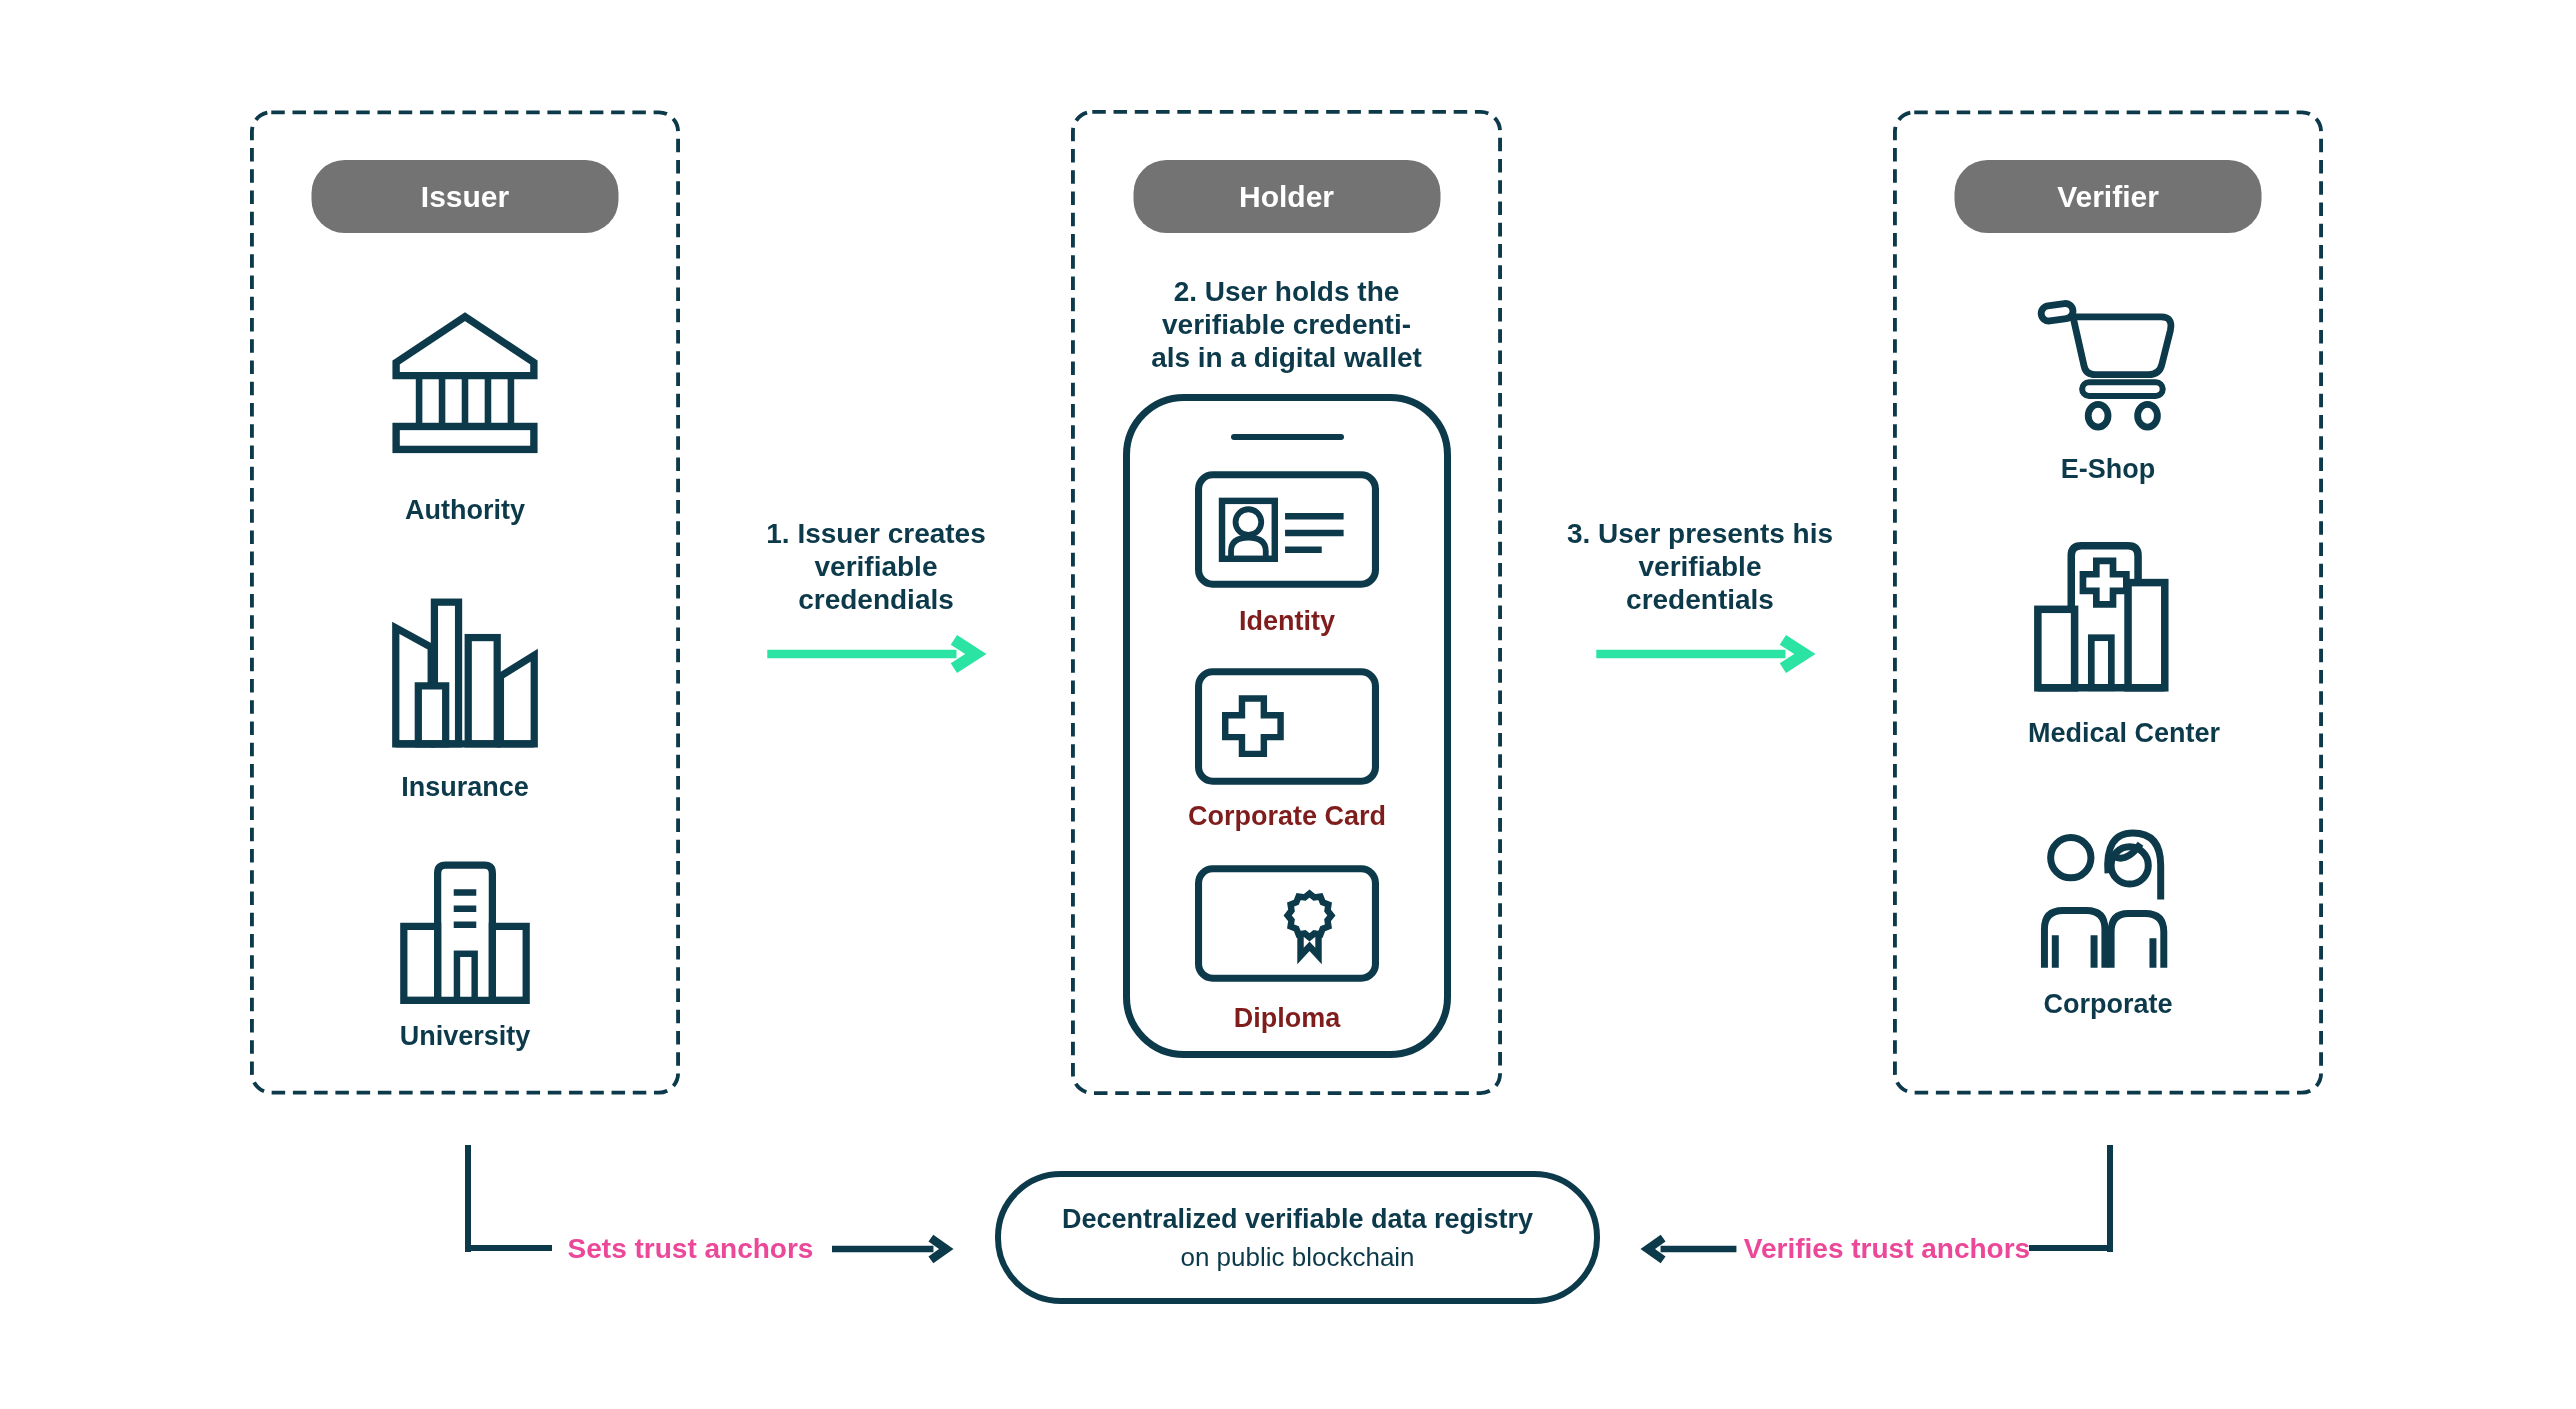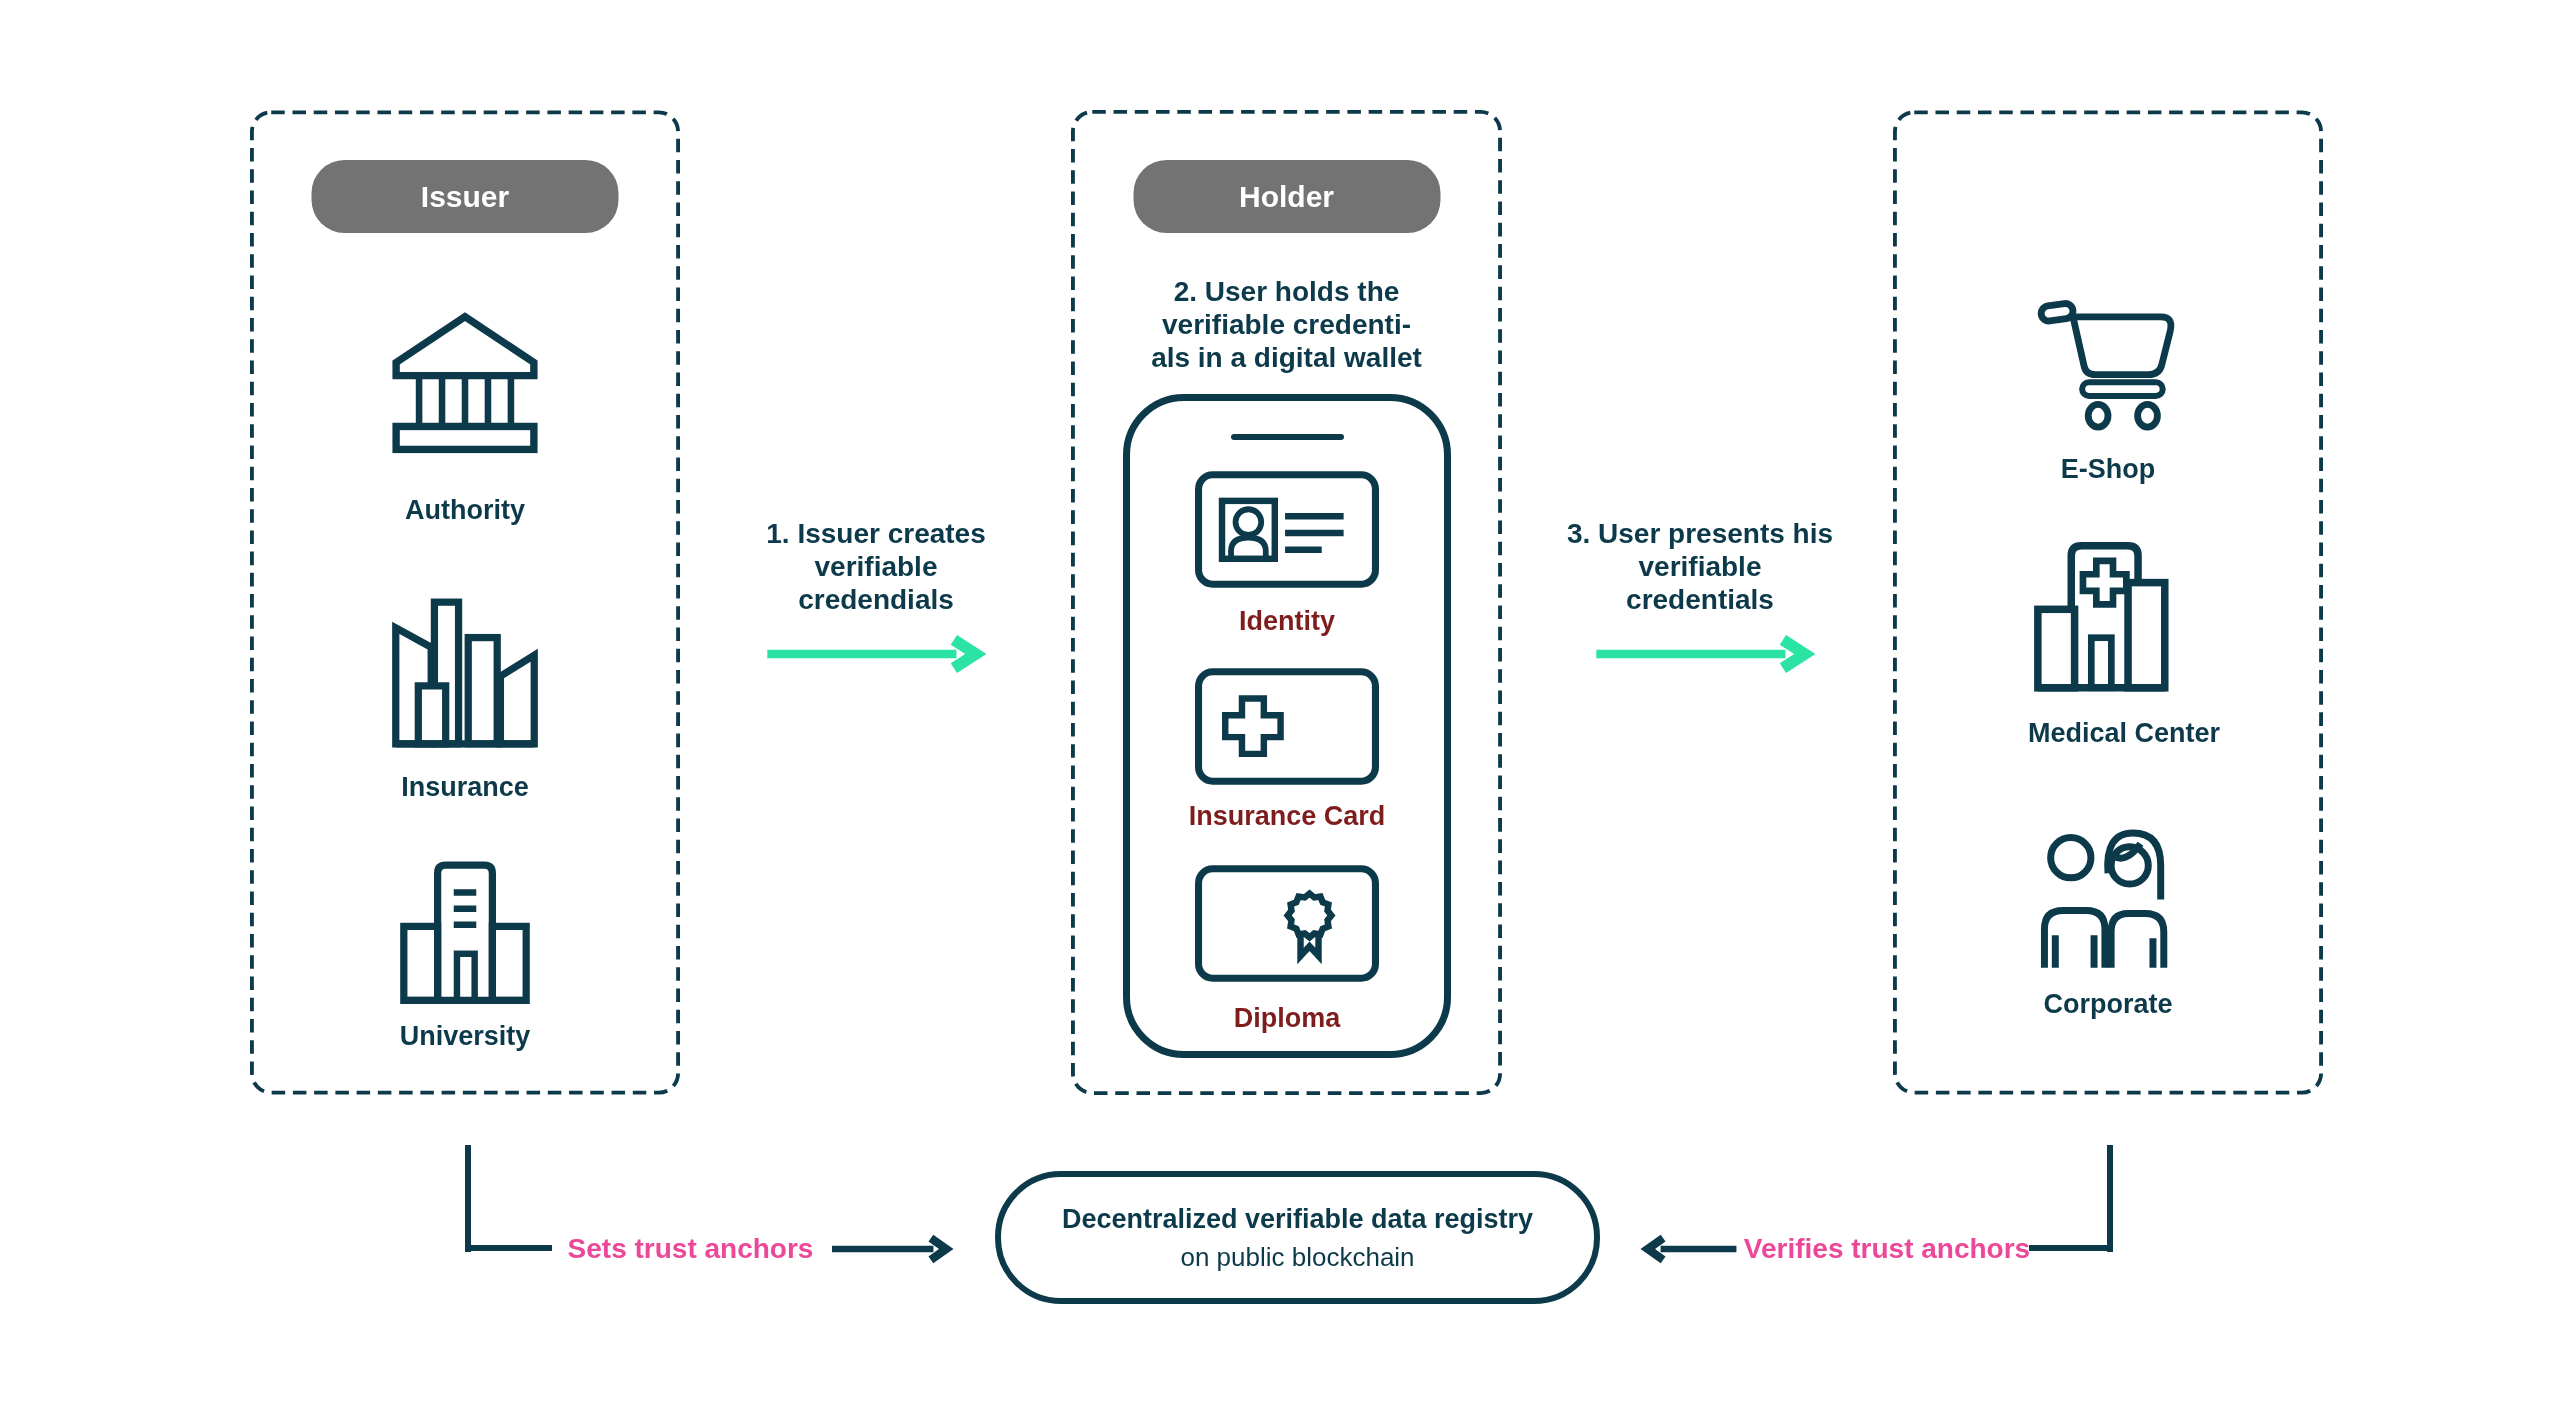--- a/index.html
+++ b/index.html
@@ -127,21 +127,21 @@
         <circle cx="83" cy="79" r="20" fill="none" stroke="#0d3a4a" stroke-width="9"></circle>
         <path d="M56 136 V124 Q56 103 83 103 Q110 103 110 124 V136" fill="none" stroke="#0d3a4a" stroke-width="9"></path>
         <path d="M140 70 H231 M140 96 H231 M140 122 H197" stroke="#0d3a4a" stroke-width="10"></path>
       </svg>
       <div class="clabel" style="top:204px">Identity</div>
 
       <svg class="card" style="top:267px" width="184" height="117" viewBox="0 0 286 181">
         <rect x="5.5" y="5.5" width="275" height="170" rx="22" fill="#ffffff" stroke="#0d3a4a" stroke-width="11"></rect>
         <path d="M73 47 H107 V73 H133 V107 H107 V133 H73 V107 H47 V73 H73 Z" fill="#ffffff" stroke="#0d3a4a" stroke-width="10"></path>
       </svg>
-      <div class="clabel" style="top:399px">Insurance Card</div>
+      <div class="clabel" style="top:399px">Corporate Card</div>
 
       <svg class="card" style="top:464px" width="184" height="117" viewBox="0 0 286 181">
         <rect x="5.5" y="5.5" width="275" height="170" rx="22" fill="#ffffff" stroke="#0d3a4a" stroke-width="11"></rect>
         <path d="M164 96 V141 L178 126 L192 141 V96 Z" fill="#ffffff" stroke="#0d3a4a" stroke-width="10"></path>
         <path d="M212 78 L206 85.5 L207.4 95 L198.5 98.5 L195 107.4 L185.5 106 L178 112 L170.5 106 L161 107.4 L157.5 98.5 L148.6 95 L150 85.5 L144 78 L150 70.5 L148.6 61 L157.5 57.5 L161 48.6 L170.5 50 L178 44 L185.5 50 L195 48.6 L198.5 57.5 L207.4 61 L206 70.5 Z" fill="#ffffff" stroke="#0d3a4a" stroke-width="10" stroke-linejoin="miter"></path>
       </svg>
       <div class="clabel" style="top:601px">Diploma</div>
     </div>
   </section>
 
@@ -152,20 +152,23 @@
   </div>
   <svg class="garrow" style="left:1595px;top:634px" width="222" height="40" viewBox="0 0 345 62">
     <line x1="2" y1="31" x2="296" y2="31" stroke="#2be3a3" stroke-width="13"></line>
     <polyline points="292,9 326,31 292,53" fill="none" stroke="#2be3a3" stroke-width="18"></polyline>
   </svg>
 
   <section class="panel" style="left:1893px">
     <svg class="dash" width="430" height="985" viewBox="0 0 668 1529">
       <rect x="3" y="3" width="662" height="1523" rx="30" ry="30" fill="none" stroke="#0d3a4a" stroke-width="6" stroke-dasharray="21 12"></rect>
     </svg>
+    <div class="pill">
+      <span>Verifier</span>
+    </div>
 
     <svg class="icon" style="top:175px" width="152" height="152" viewBox="0 0 100 100">
       <path d="M27 21 L85 21 Q93 21 91 30 L85.5 52 Q84 59 76.5 59 L41.5 59 Q35.5 59 34.3 53.5 Z" fill="#ffffff" stroke="#0d3a4a" stroke-width="4.5" stroke-linejoin="round"></path>
       <rect x="6" y="13" width="21" height="10" rx="5" fill="#ffffff" stroke="#0d3a4a" stroke-width="4.5" transform="rotate(-8 16 18)"></rect>
       <rect x="33" y="64" width="53" height="9" rx="4.5" fill="#ffffff" stroke="#0d3a4a" stroke-width="4"></rect>
       <ellipse cx="43.5" cy="86" rx="6.5" ry="7.5" fill="#ffffff" stroke="#0d3a4a" stroke-width="4.5"></ellipse>
       <ellipse cx="76" cy="86" rx="6.5" ry="7.5" fill="#ffffff" stroke="#0d3a4a" stroke-width="4.5"></ellipse>
     </svg>
     <div class="elabel" style="top:343px">E-Shop</div>
 

